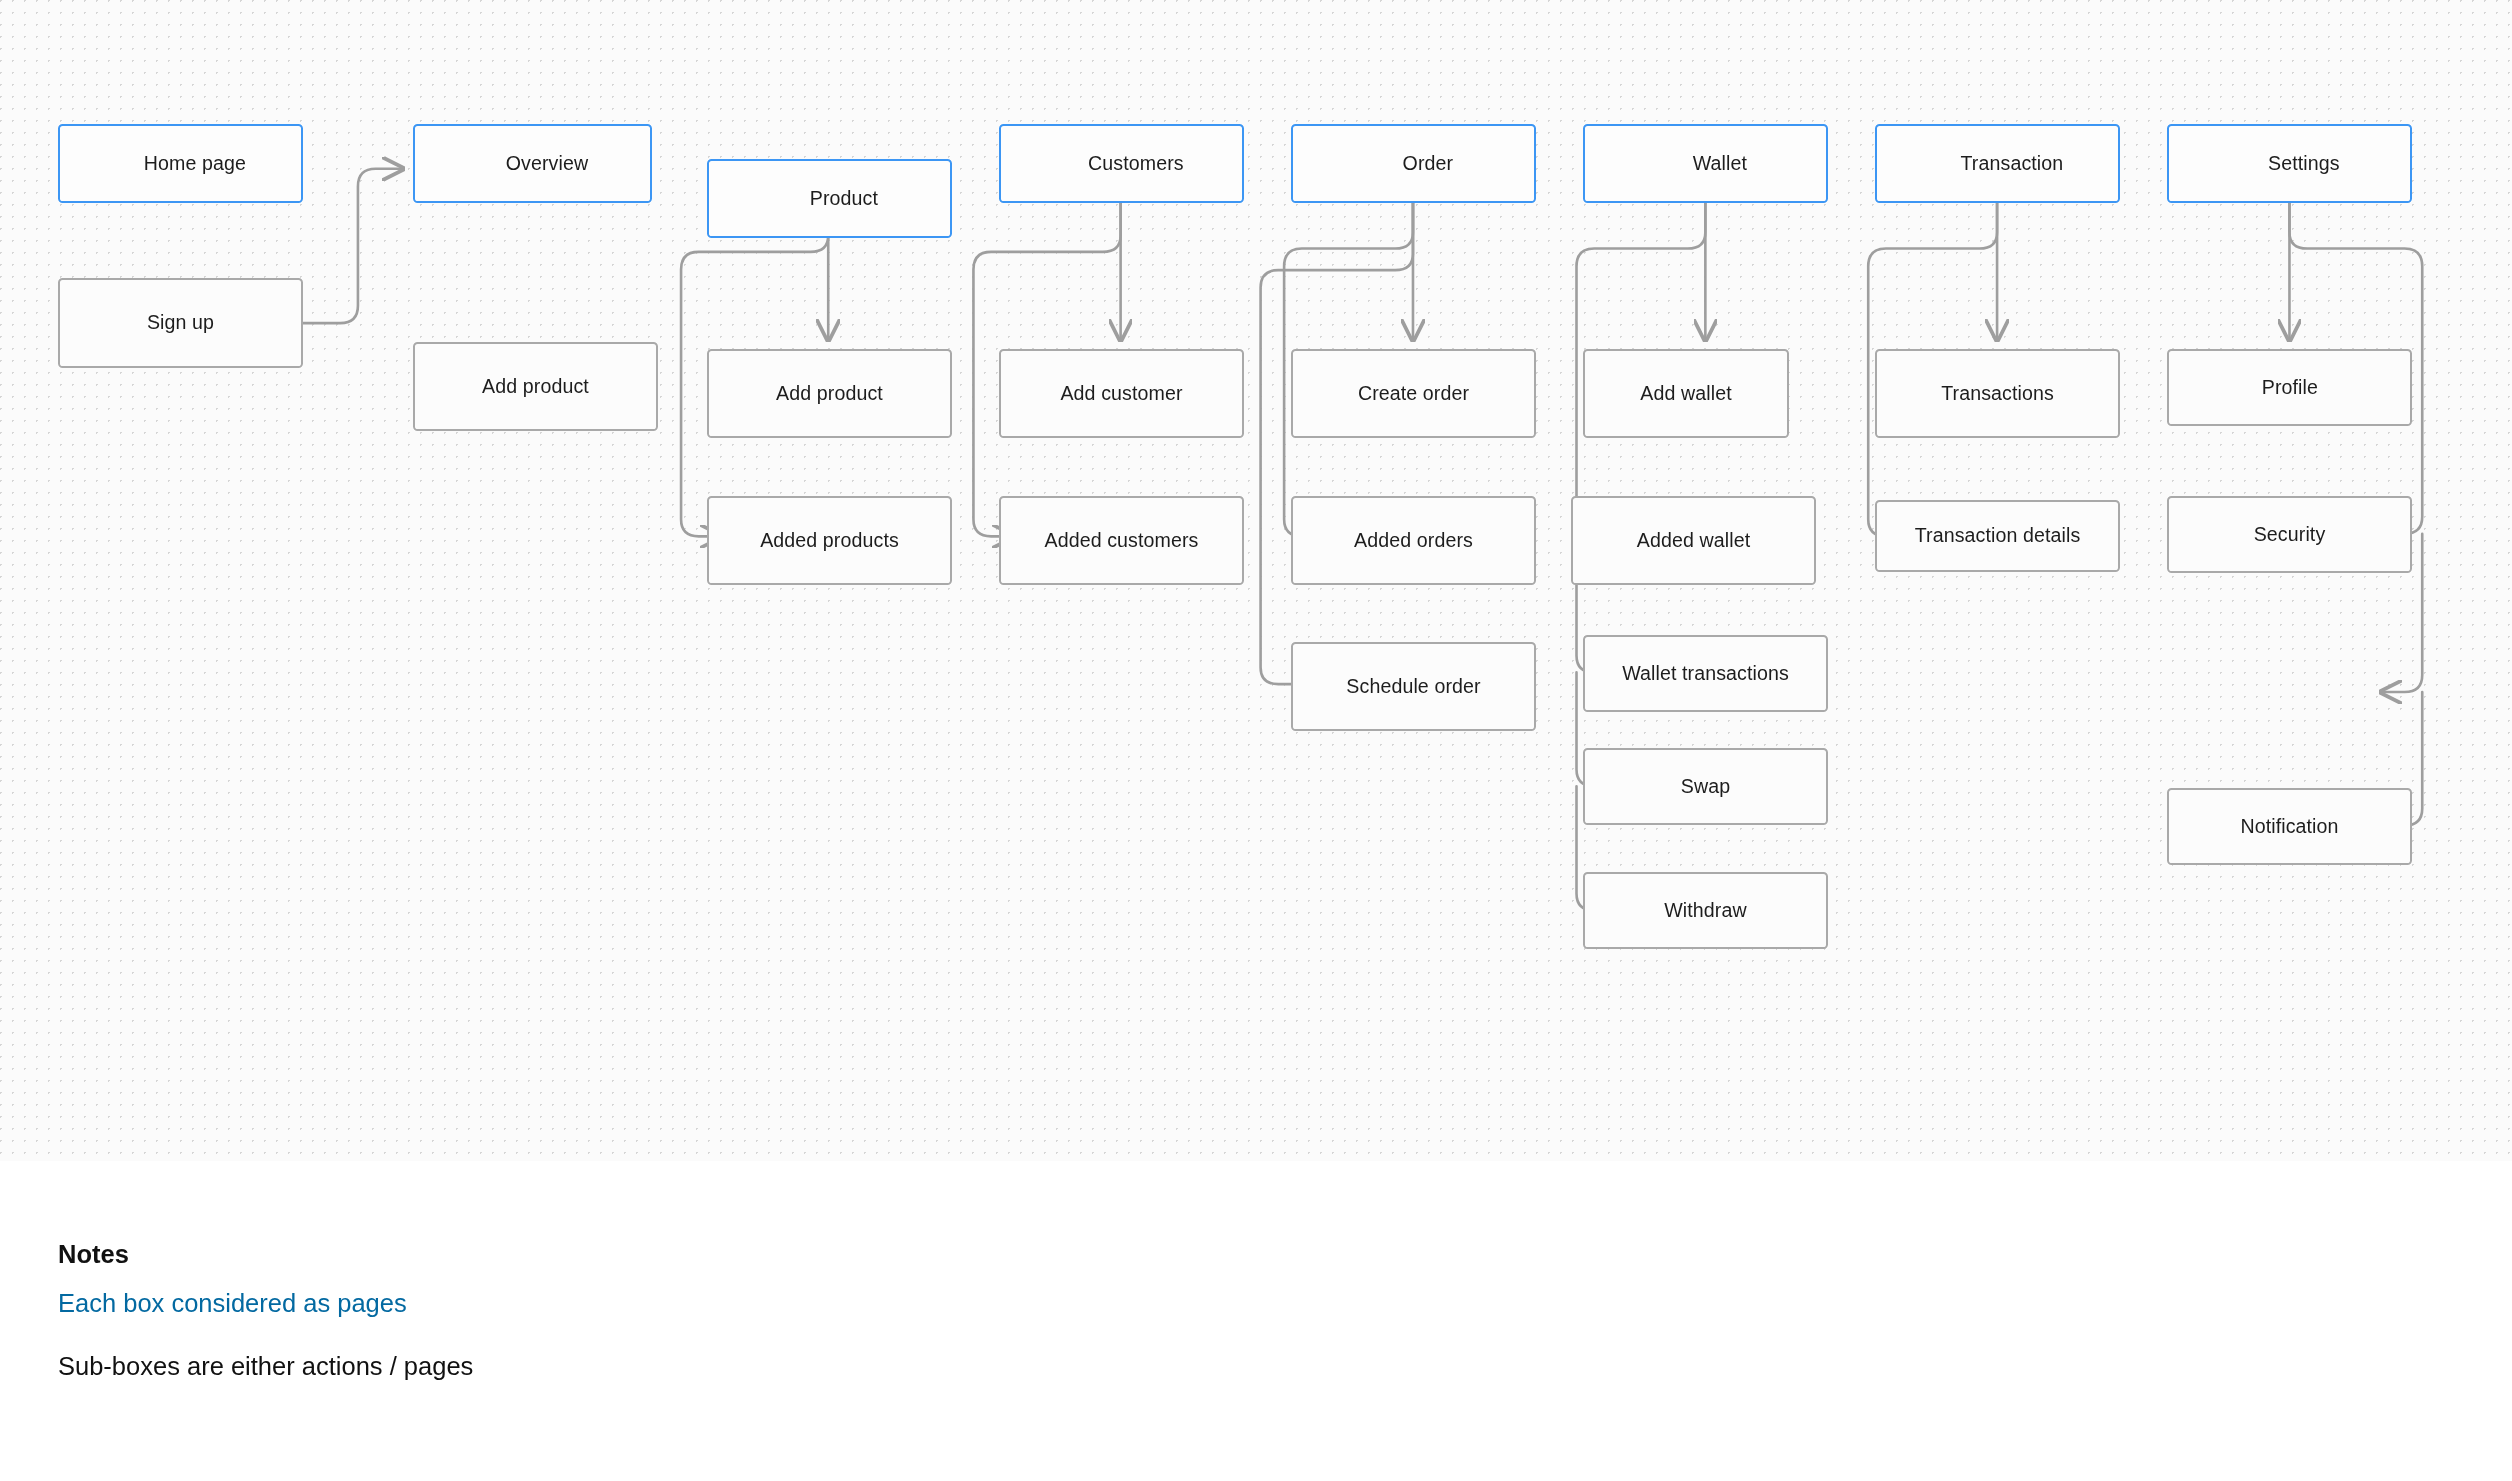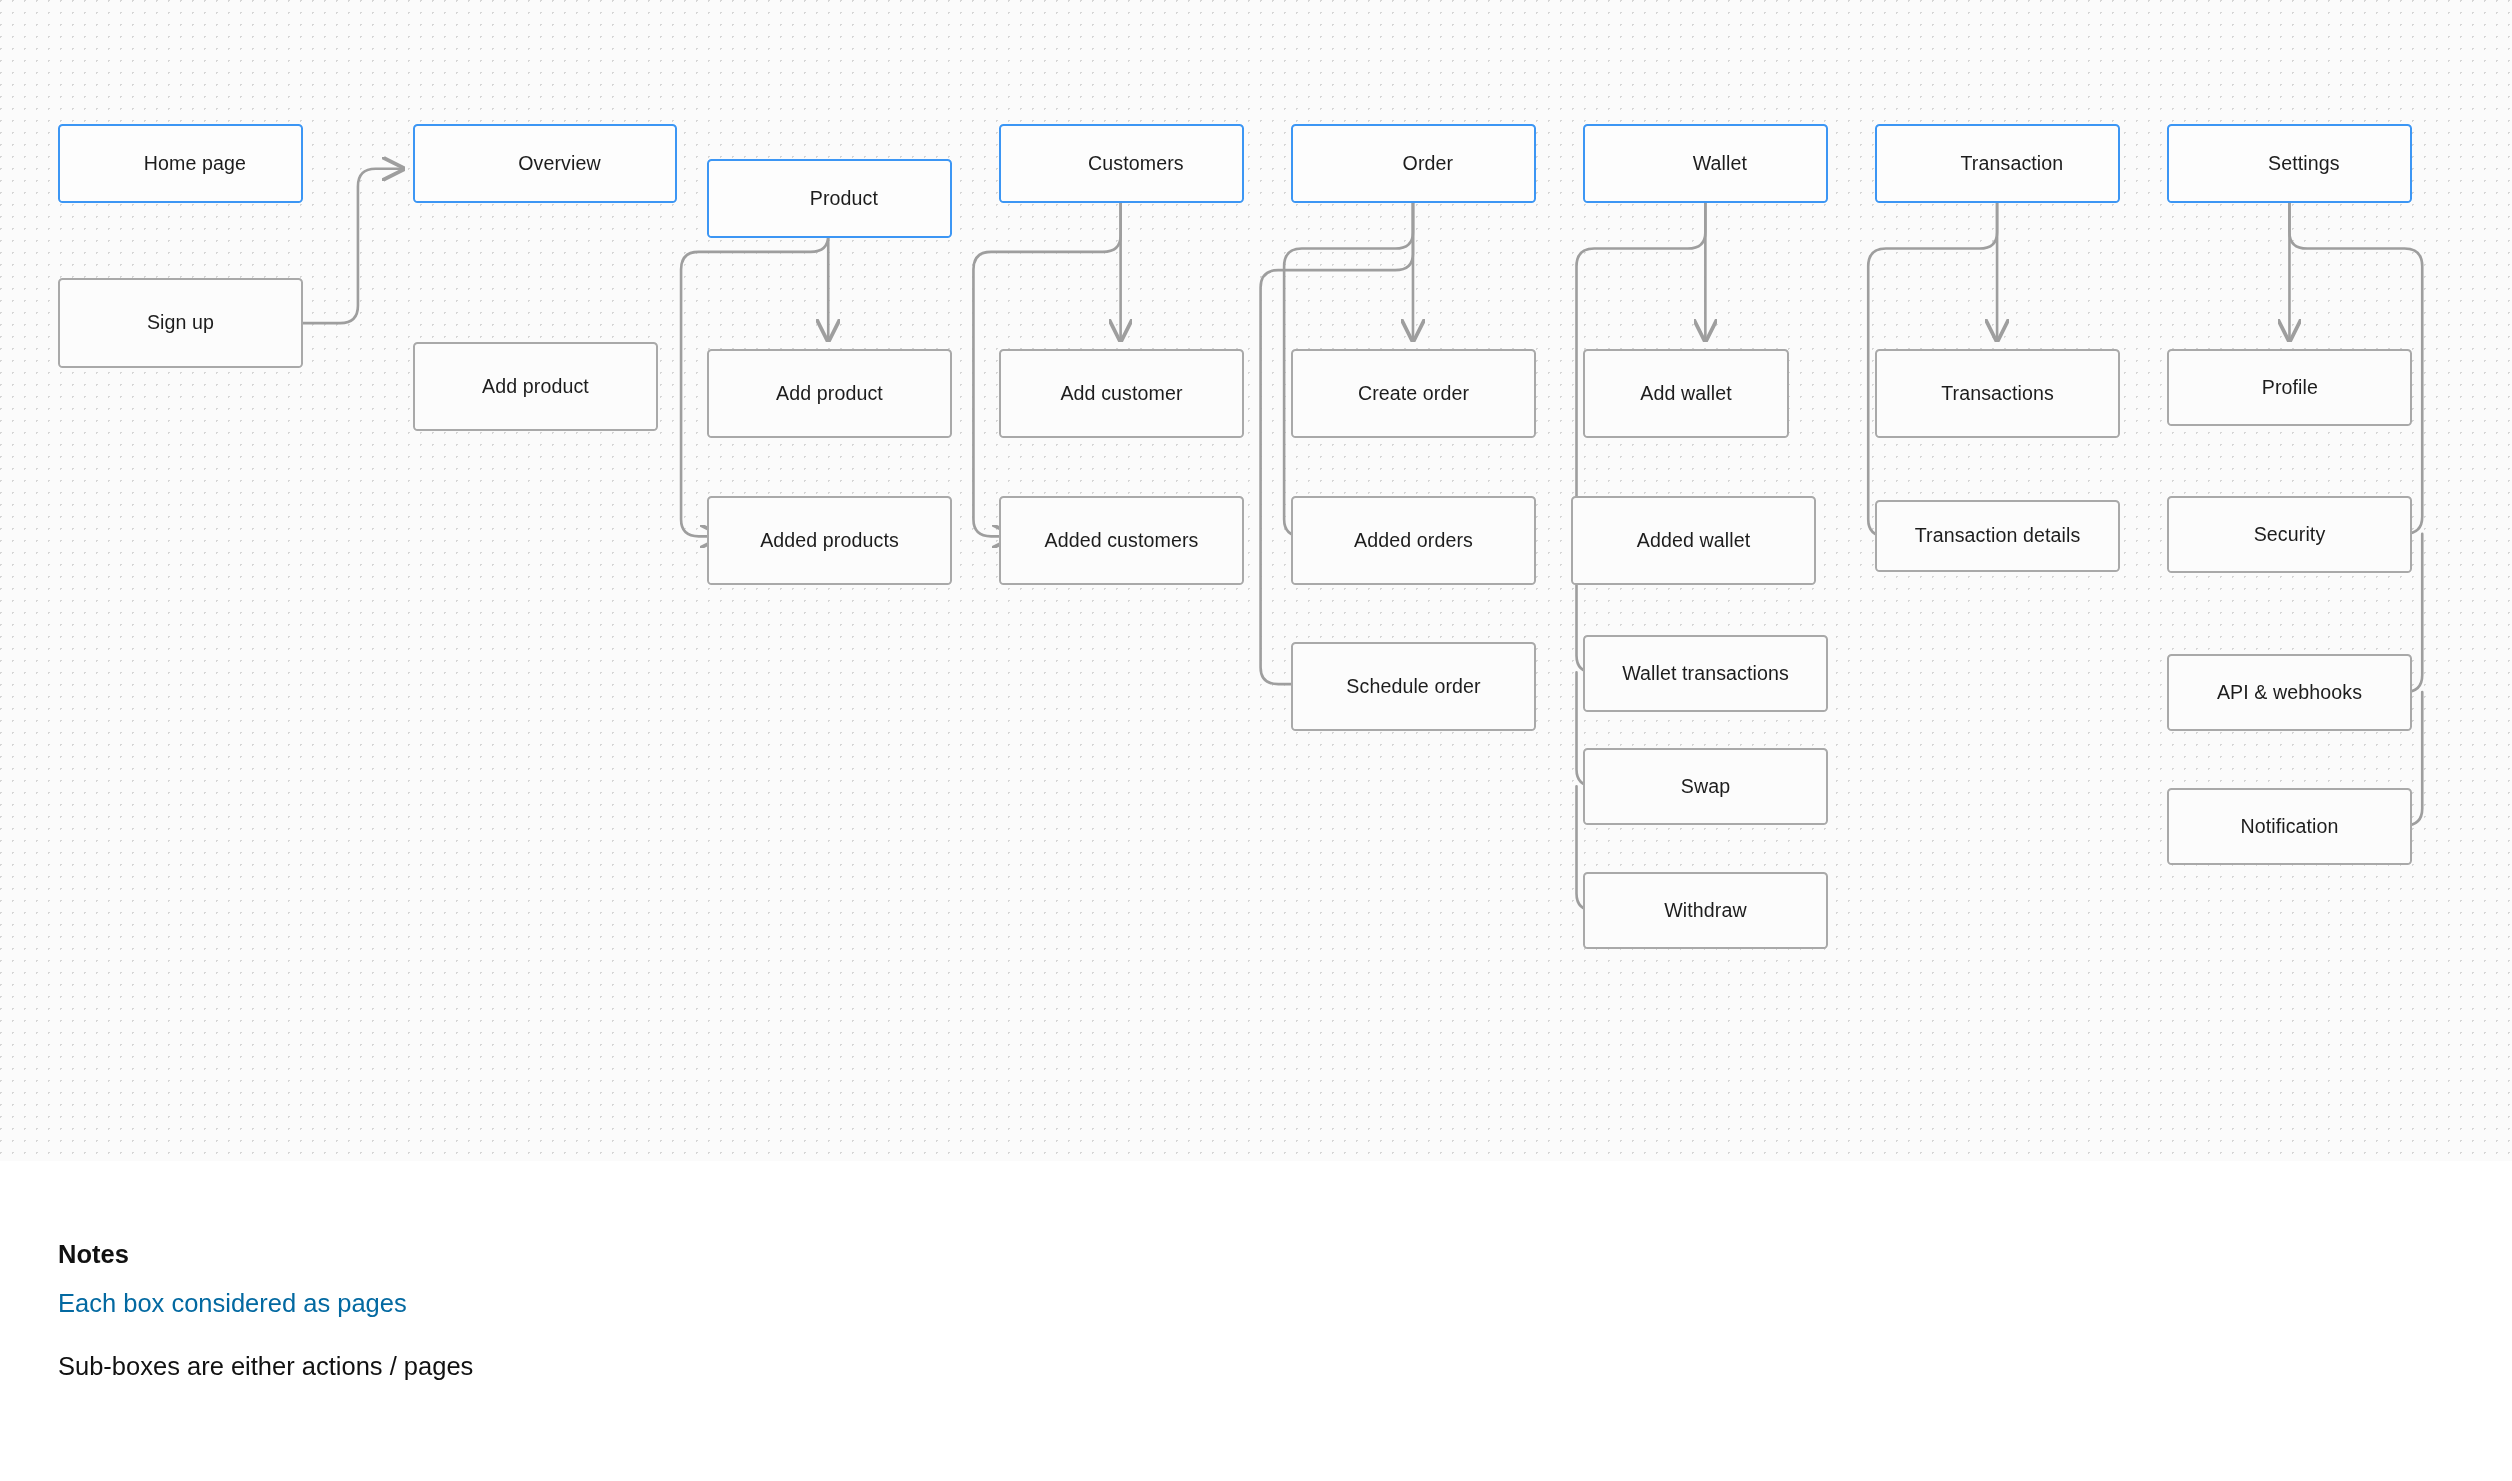--- a/index.html
+++ b/index.html
@@ -104,21 +104,21 @@
       </g>
     </svg>
 
     <div class="node primary" style="left:58px; top:124px; width:245px; height:79px;">
       <span>Home page</span>
     </div>
     <div class="node sub" style="left:58px; top:278px; width:245px; height:90px;">
       <span>Sign up</span>
     </div>
 
-    <div class="node primary" style="left:413px; top:124px; width:264px; height:79px;">
+    <div class="node primary" style="left:413px; top:124px; width:239px; height:79px;">
       <span>Overview</span>
     </div>
     <div class="node sub" style="left:413px; top:342px; width:245px; height:89px;">
       <span>Add product</span>
     </div>
 
     <div class="node primary" style="left:707px; top:124px; width:245px; height:79px;margin-top:35px;">
       <span>Product</span>
     </div>
     <div class="node sub" style="left:707px; top:349px; width:245px; height:89px;">
@@ -181,23 +181,20 @@
     </div>
 
     <div class="node primary" style="left:2167px; top:124px; width:245px; height:79px;">
       <span>Settings</span>
     </div>
     <div class="node sub" style="left:2167px; top:349px; width:245px; height:77px;padding-left:10px;">
       <span>Profile</span>
     </div>
     <div class="node sub" style="left:2167px; top:496px; width:245px; height:77px;">
       <span>Security</span>
-    </div>
-    <div class="node sub" style="left:2167px; top:654px; width:245px; height:77px;">
-      <span>API &amp; webhooks</span>
     </div>
     <div class="node sub" style="left:2167px; top:788px; width:245px; height:77px;">
       <span>Notification</span>
     </div>
 
   </div>
 
   <div id="notes">
     <div class="n-title">Notes</div>
     <div class="n-line1">Each box considered as pages</div>

